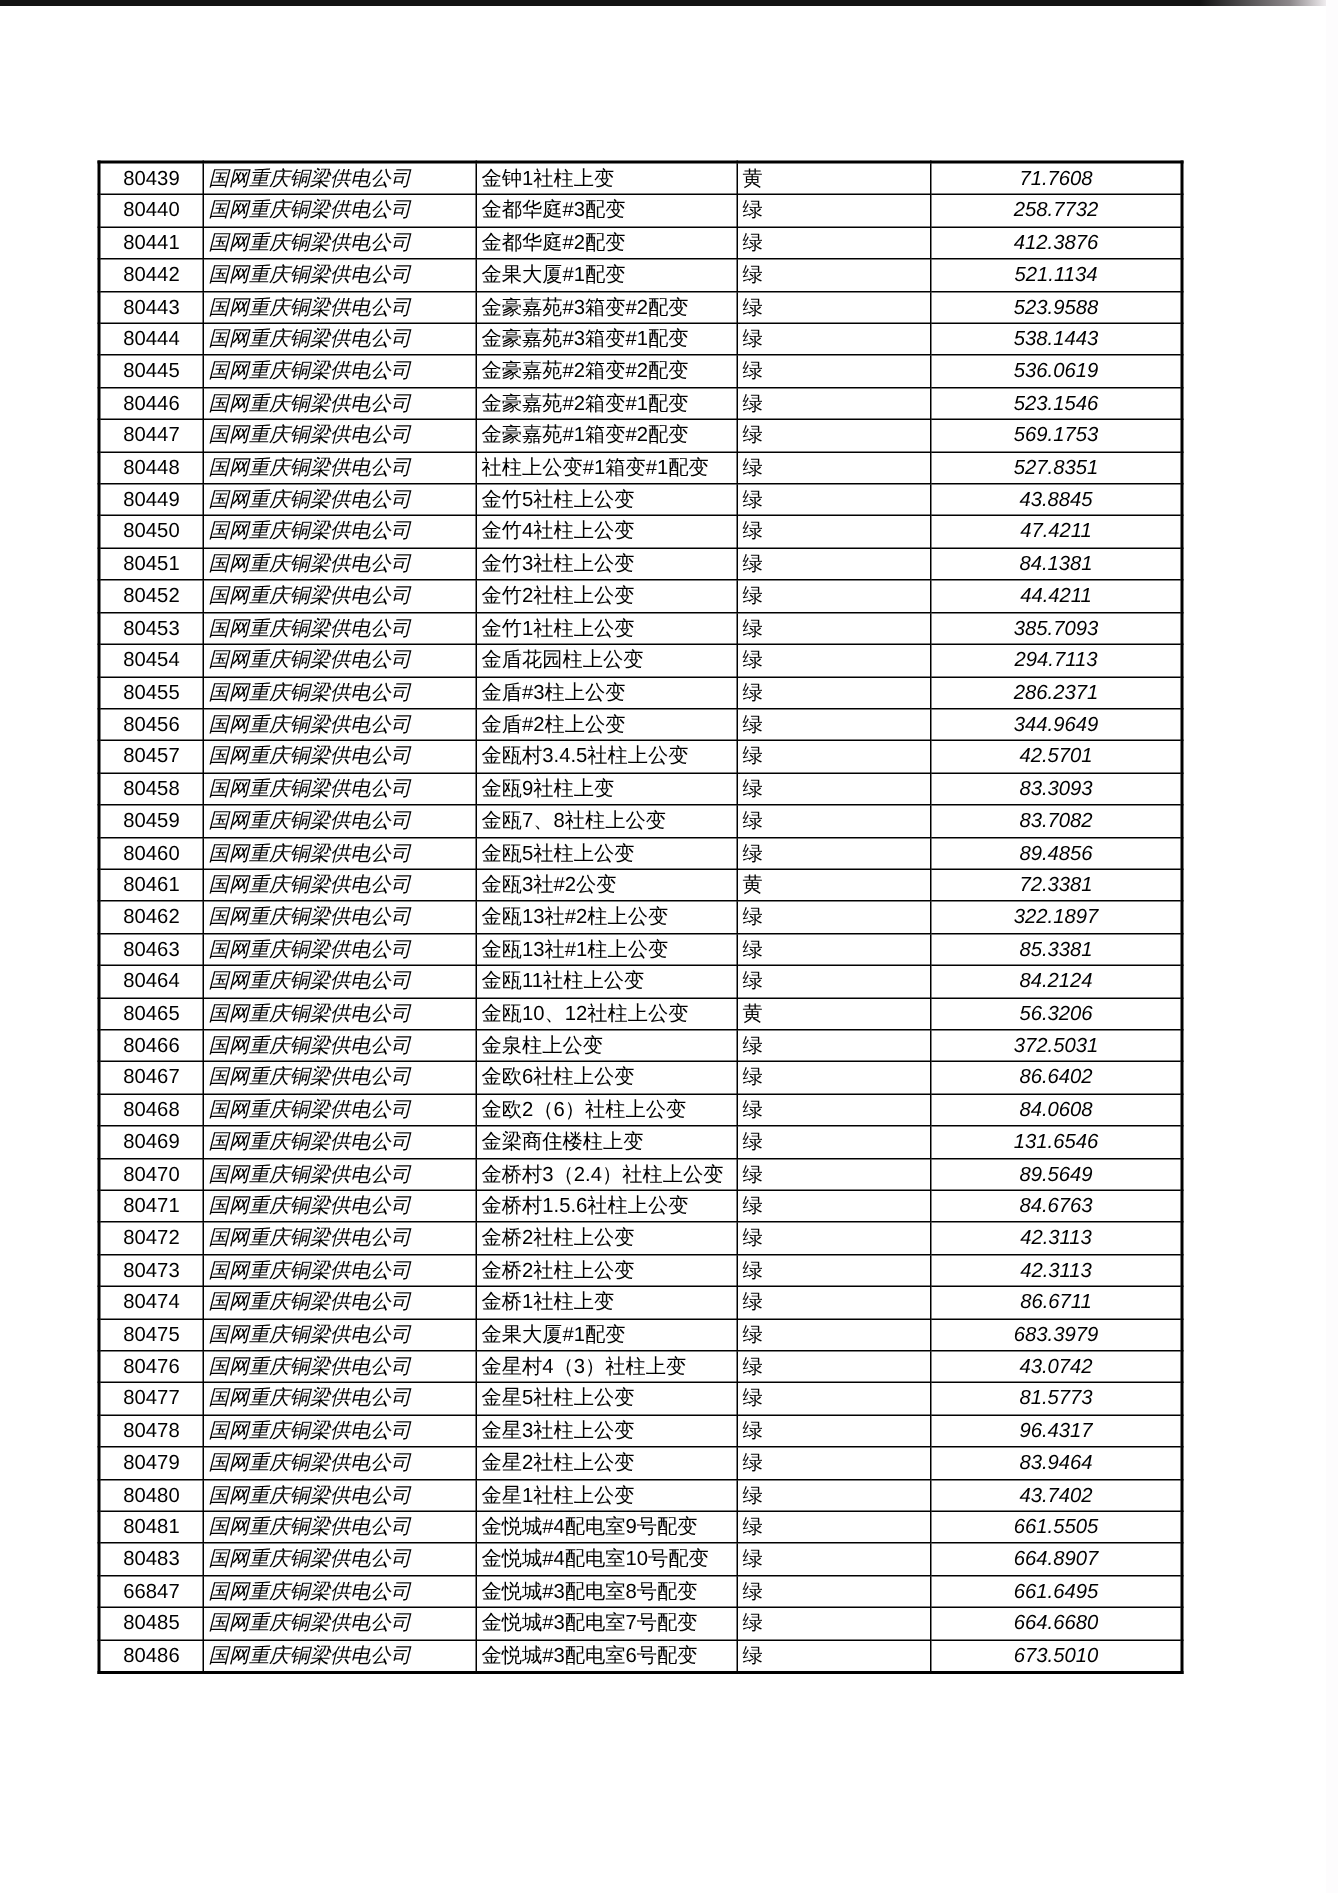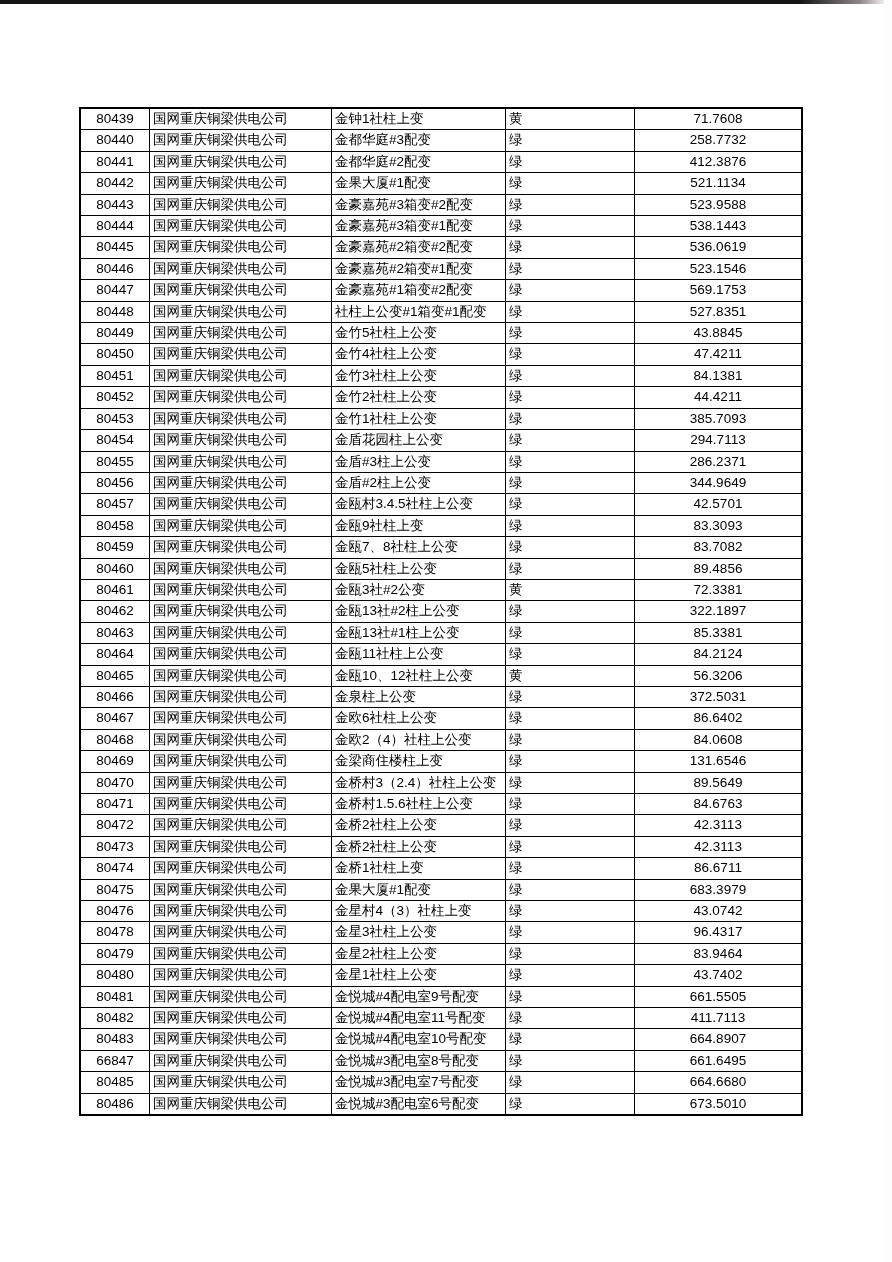--- a/index.html
+++ b/index.html
@@ -25,41 +25,41 @@
   .right-edge {
     position: absolute;
     top: 0;
     right: 0;
     width: 8px;
     height: 1262px;
     background: #fdfcfd;
   }
   table.sheet-table {
     position: absolute;
-    left: 79px;
+    left: 65px;
     top: 107px;
     border-collapse: collapse;
     table-layout: fixed;
     border: 2px solid #000000;
   }
   .sheet-table td {
     border: 1px solid #000000;
     height: 20.4px;
     line-height: 20.4px;
     font-size: 13.5px;
     padding: 0;
     overflow: hidden;
     white-space: nowrap;
     vertical-align: middle;
   }
   .sheet-table td.col-id    { width: 68px;  text-align: center; }
-  .sheet-table td.col-co    { width: 178px; text-align: left; padding-left: 3px; }
+  .sheet-table td.col-co    { width: 178px; text-align: left; padding-left: 3px; font-style: italic; }
   .sheet-table td.col-name  { width: 170px; text-align: left; padding-left: 3px; }
   .sheet-table td.col-stat  { width: 125px; text-align: left; padding-left: 3px; }
-  .sheet-table td.col-val   { width: 166px; text-align: center; }
+  .sheet-table td.col-val   { width: 166px; text-align: center; font-style: italic; }
 </style>
 </head>
 <body>
 
 <div class="top-bar"></div>
 <div class="right-edge"></div>
 
 <table class="sheet-table">
   <tbody>
 
@@ -262,21 +262,21 @@
       <tr>
       <td class="col-id">80467</td>
       <td class="col-co">国网重庆铜梁供电公司</td>
       <td class="col-name">金欧6社柱上公变</td>
       <td class="col-stat">绿</td>
       <td class="col-val">86.6402</td>
     </tr>
       <tr>
       <td class="col-id">80468</td>
       <td class="col-co">国网重庆铜梁供电公司</td>
-      <td class="col-name">金欧2（4）社柱上公变</td>
+      <td class="col-name">金欧2（6）社柱上公变</td>
       <td class="col-stat">绿</td>
       <td class="col-val">84.0608</td>
     </tr>
       <tr>
       <td class="col-id">80469</td>
       <td class="col-co">国网重庆铜梁供电公司</td>
       <td class="col-name">金梁商住楼柱上变</td>
       <td class="col-stat">绿</td>
       <td class="col-val">131.6546</td>
     </tr>
@@ -323,20 +323,27 @@
       <td class="col-val">683.3979</td>
     </tr>
       <tr>
       <td class="col-id">80476</td>
       <td class="col-co">国网重庆铜梁供电公司</td>
       <td class="col-name">金星村4（3）社柱上变</td>
       <td class="col-stat">绿</td>
       <td class="col-val">43.0742</td>
     </tr>
       <tr>
+      <td class="col-id">80477</td>
+      <td class="col-co">国网重庆铜梁供电公司</td>
+      <td class="col-name">金星5社柱上公变</td>
+      <td class="col-stat">绿</td>
+      <td class="col-val">81.5773</td>
+    </tr>
+      <tr>
       <td class="col-id">80478</td>
       <td class="col-co">国网重庆铜梁供电公司</td>
       <td class="col-name">金星3社柱上公变</td>
       <td class="col-stat">绿</td>
       <td class="col-val">96.4317</td>
     </tr>
       <tr>
       <td class="col-id">80479</td>
       <td class="col-co">国网重庆铜梁供电公司</td>
       <td class="col-name">金星2社柱上公变</td>
@@ -349,27 +356,20 @@
       <td class="col-name">金星1社柱上公变</td>
       <td class="col-stat">绿</td>
       <td class="col-val">43.7402</td>
     </tr>
       <tr>
       <td class="col-id">80481</td>
       <td class="col-co">国网重庆铜梁供电公司</td>
       <td class="col-name">金悦城#4配电室9号配变</td>
       <td class="col-stat">绿</td>
       <td class="col-val">661.5505</td>
-    </tr>
-      <tr>
-      <td class="col-id">80482</td>
-      <td class="col-co">国网重庆铜梁供电公司</td>
-      <td class="col-name">金悦城#4配电室11号配变</td>
-      <td class="col-stat">绿</td>
-      <td class="col-val">411.7113</td>
     </tr>
       <tr>
       <td class="col-id">80483</td>
       <td class="col-co">国网重庆铜梁供电公司</td>
       <td class="col-name">金悦城#4配电室10号配变</td>
       <td class="col-stat">绿</td>
       <td class="col-val">664.8907</td>
     </tr>
       <tr>
       <td class="col-id">66847</td>

